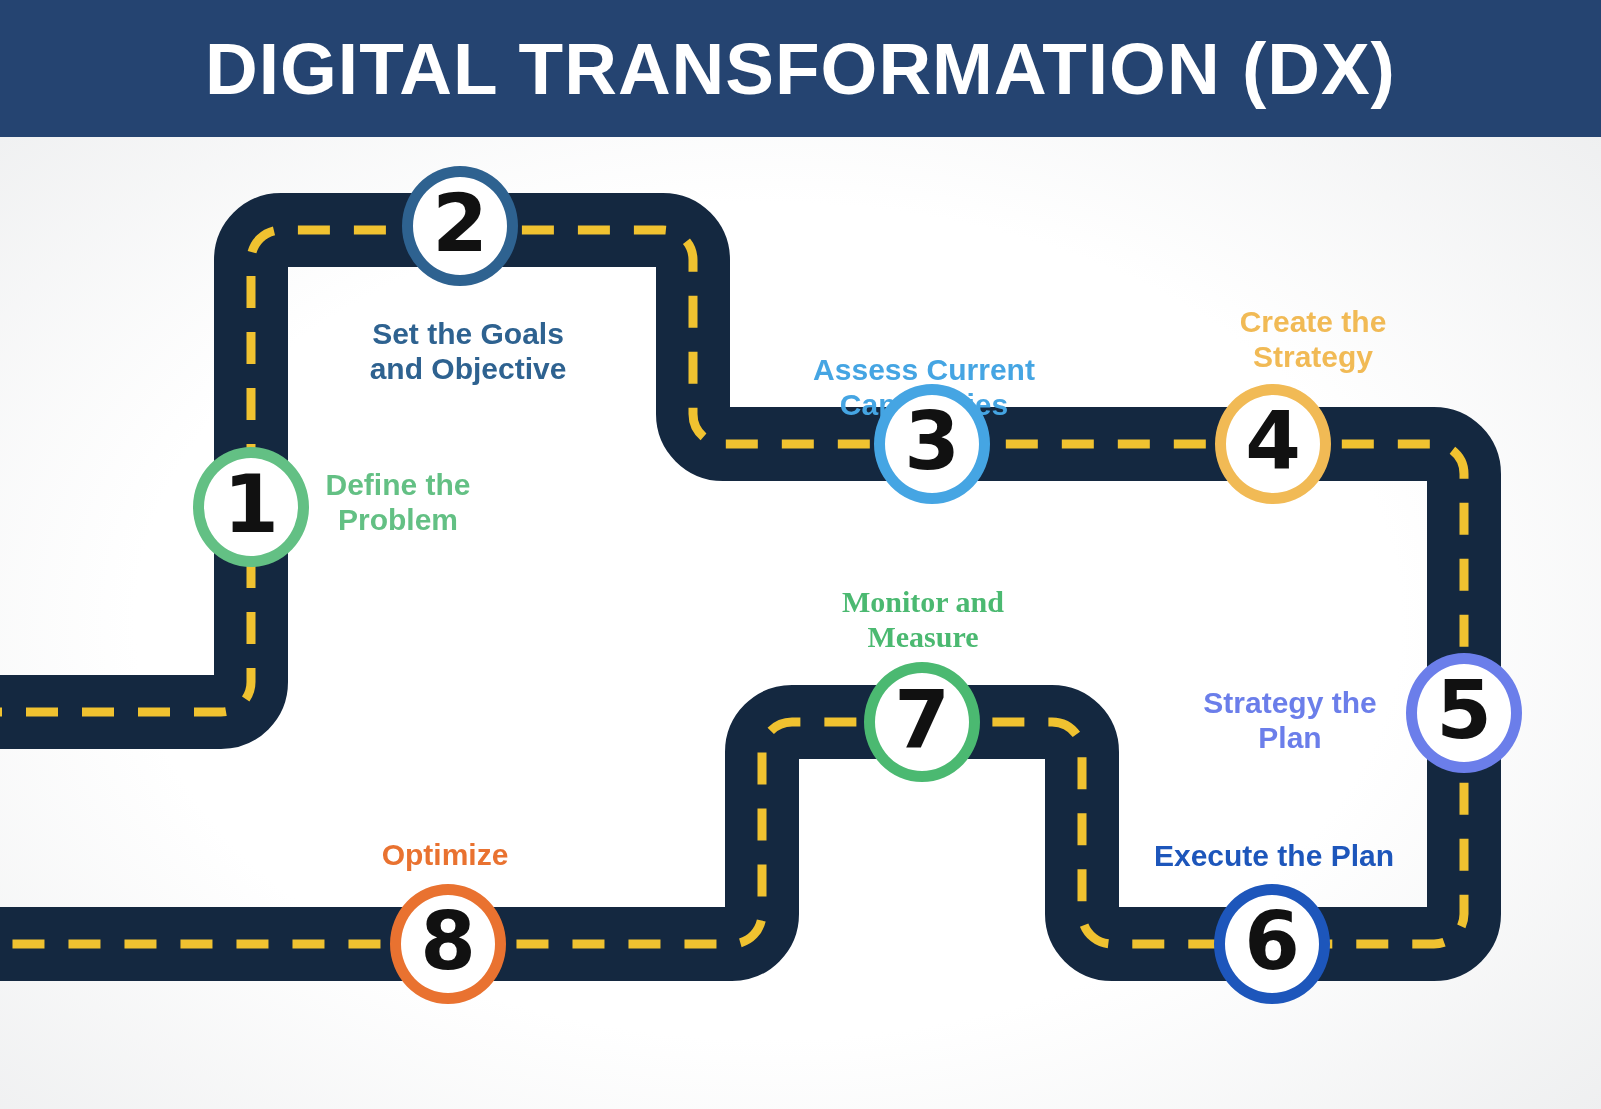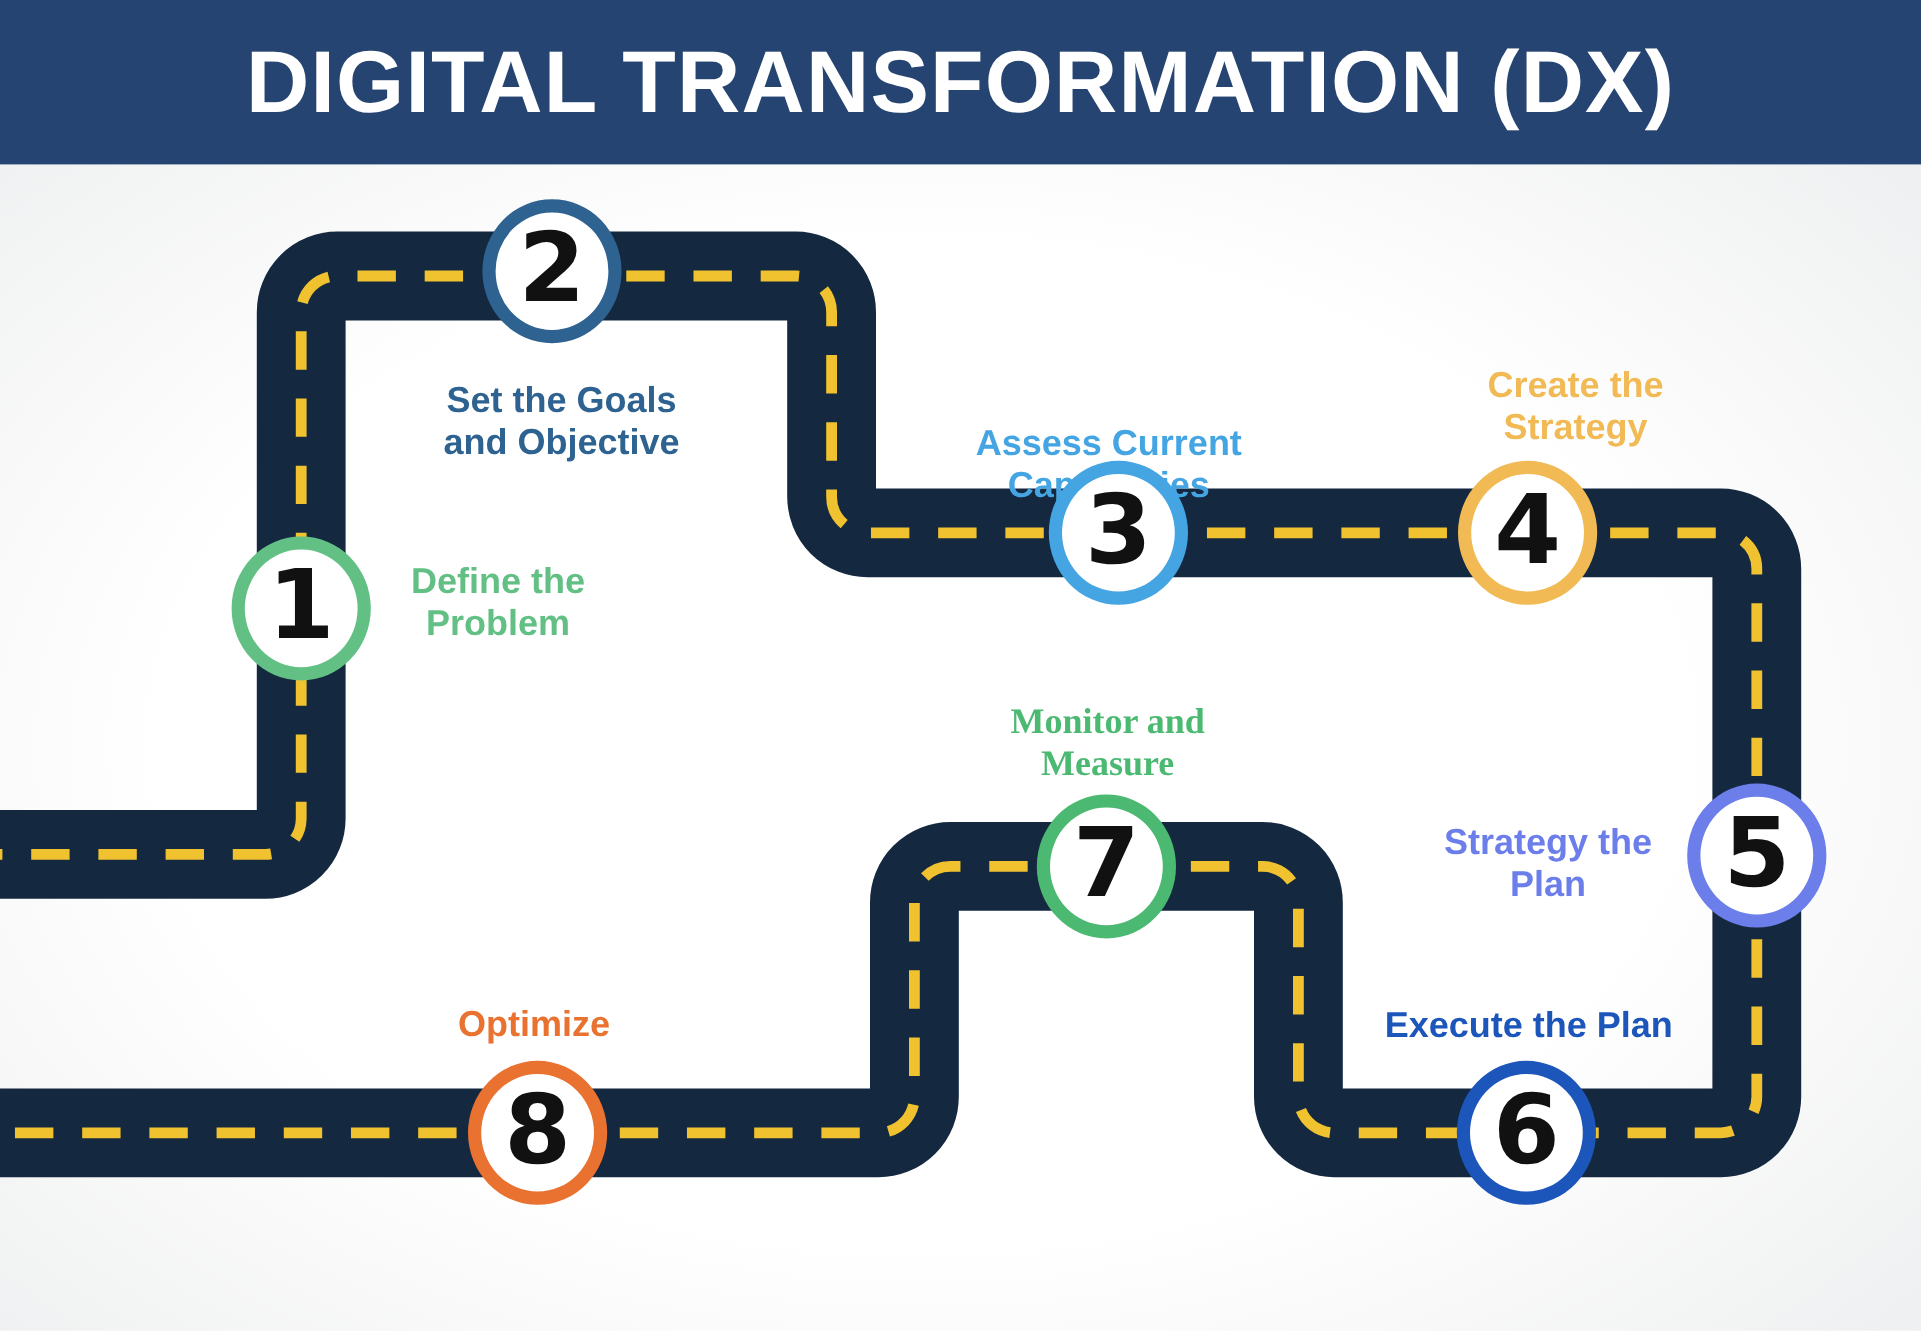--- a/index.html
+++ b/index.html
@@ -58,21 +58,21 @@
   
   .s1{left:251px;top:507px;}
   .s2{left:460px;top:226px;}
   .s3{left:932px;top:444px;}
   .s4{left:1273px;top:444px;}
   .s5{left:1464px;top:713px;}
   .s6{left:1272px;top:944px;}
   .s7{left:922px;top:722px;}
   .s8{left:448px;top:944px;}
   
-  .l1{left:398px;top:502px;margin-left:17px;}
+  .l1{left:398px;top:502px;}
   .l2{left:468px;top:330px;margin-top:21px;}
   .l3{left:924px;top:340px;}
   .l4{left:1272px;top:339px;}
   .l5{left:1290px;top:720px;}
   .l6{left:1274px;top:855px;}
   .l7{left:923px;top:619px;}
   .l8{left:445px;top:854px;}
 </style>
 </head>
 <body>

